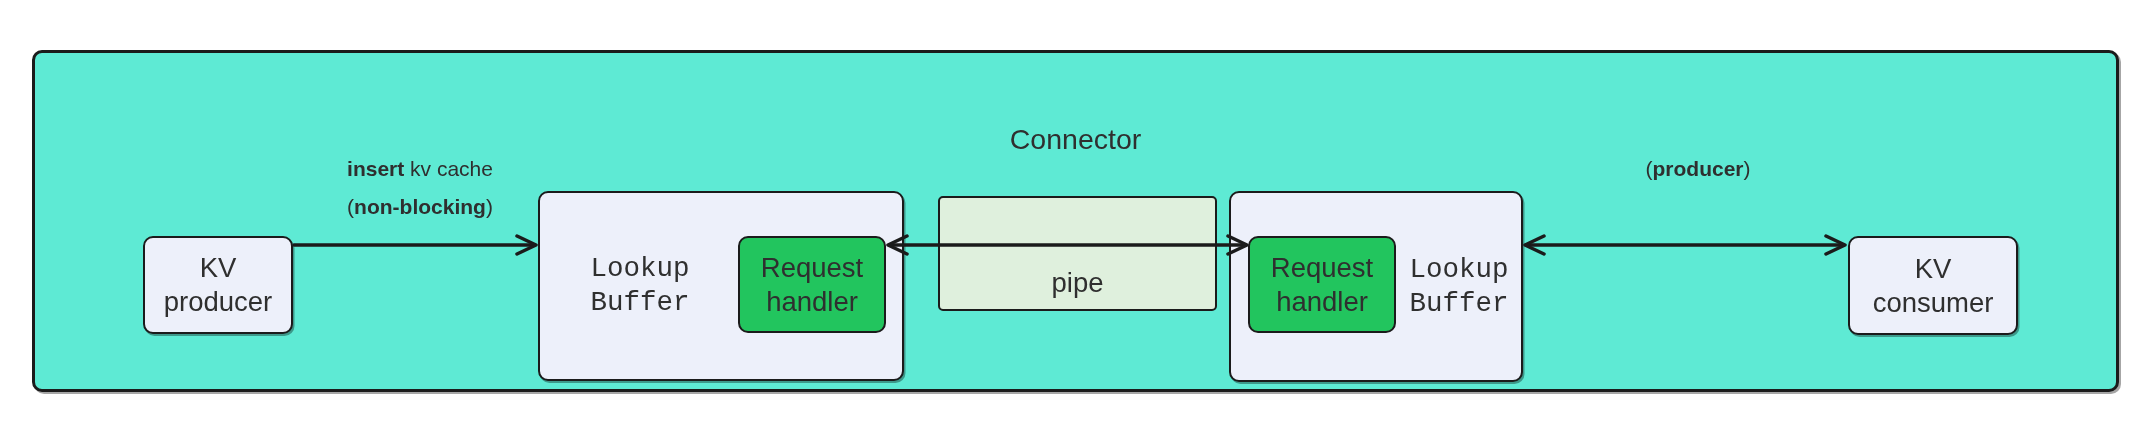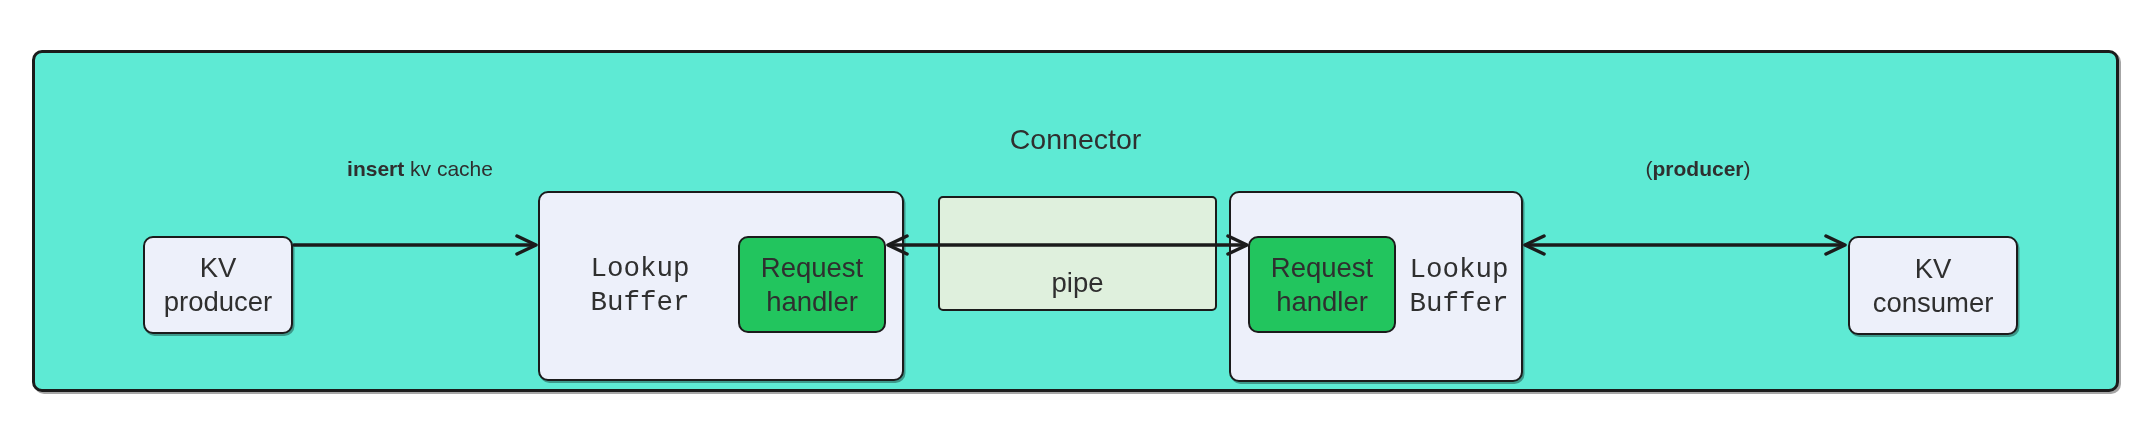--- a/index.html
+++ b/index.html
@@ -136,20 +136,21 @@
 Buffer</span>
   </div>
 
   <div class="node kv-consumer">
     <span class="node-label">KV
 consumer</span>
   </div>
 
   <div class="edge-label edge-label-insert">
     <div><b>insert</b><span> kv cache</span></div>
+    <div><span>(</span><b>non-blocking</b><span>)</span></div>
   </div>
 
   <div class="edge-label edge-label-drop">
     <div><span>(</span><b>producer</b><span>)</span></div>
   </div>
 
   <svg class="arrow-layer" width="2146" height="438" viewBox="0 0 2146 438" stroke="#1b1b1b" stroke-width="3.5" fill="none" stroke-linecap="round" stroke-linejoin="round">
 
     <g>
       <line x1="294" y1="245" x2="534" y2="245"></line>

